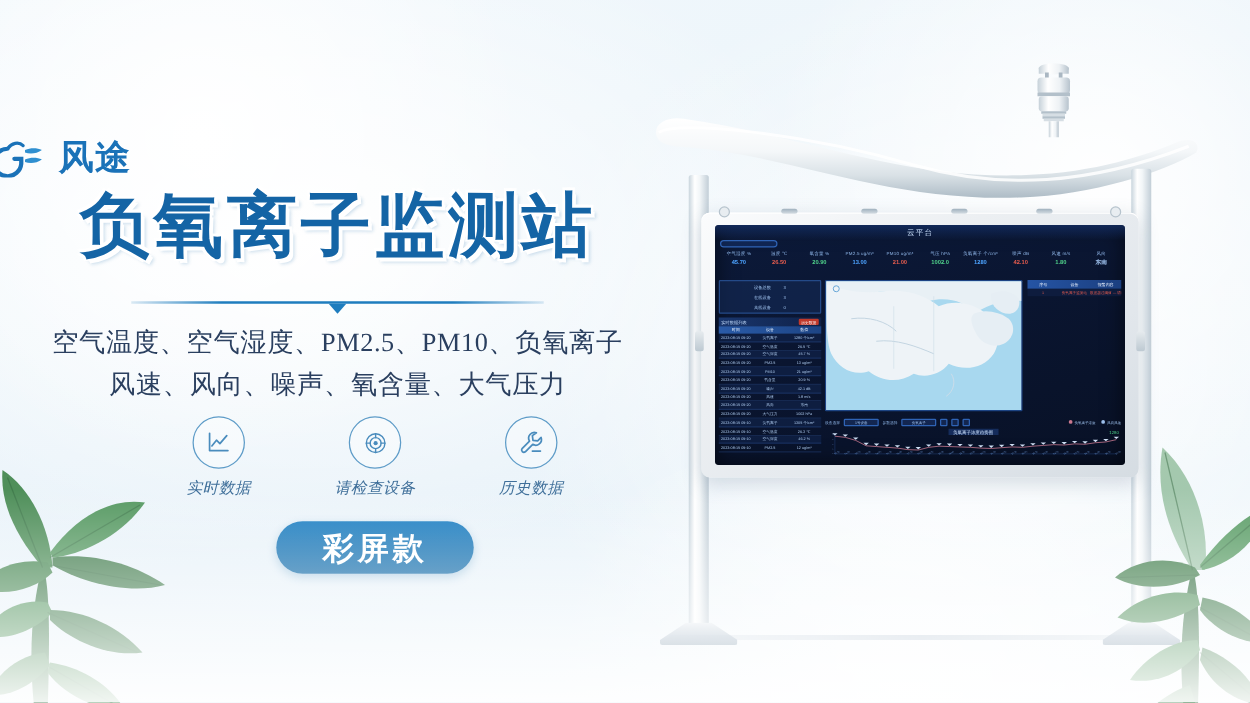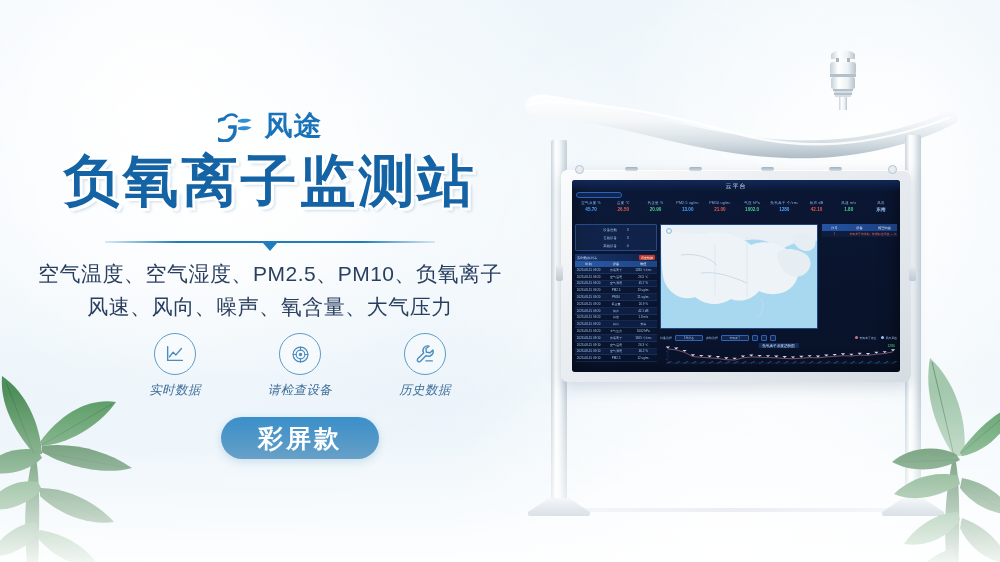--- a/index.html
+++ b/index.html
@@ -21,21 +21,21 @@
     background:radial-gradient(circle,rgba(255,255,255,.95) 0%,rgba(255,255,255,0) 70%); }
   .bloom.b3 { left:40%; bottom:-200px; width:640px; height:420px;
     background:radial-gradient(circle,rgba(255,255,255,.8) 0%,rgba(255,255,255,0) 72%); }
   .haze { position:absolute; left:0; right:0; bottom:0; height:170px;
     background:linear-gradient(to top,rgba(255,255,255,.92),rgba(255,255,255,0)); }
 
   
   .left-col { position:absolute; left:0; top:0; width:540px; height:562px; }
 
   .logo-row { position:absolute; left:0; right:0; top:104px; height:44px;
-    display:flex; align-items:center; justify-content:center; gap:7px; }
+    display:flex; align-items:center; gap:7px; }
   .logo-mark { width:40px; height:32px; flex:0 0 auto; }
   .logo-text { font-size:28px; font-weight:bold; color:#1a72b8; letter-spacing:1px;
     font-family:"DejaVu Sans","Liberation Sans",sans-serif; line-height:1; }
 
   .main-title { position:absolute; left:0; right:0; top:152px; text-align:center;
     font-size:56px; font-weight:bold; letter-spacing:3px;
     color:#1464a5;
     font-family:"DejaVu Sans","Liberation Sans",sans-serif;
     text-shadow:
        2px 2px 0 #ffffff,  -2px 2px 0 #ffffff,
@@ -45,21 +45,21 @@
 
   .divider { position:absolute; left:105px; top:238px; width:330px; height:14px; }
   .divider .line { position:absolute; left:0; top:3px; width:100%; height:2px;
     background:linear-gradient(to right,rgba(31,125,190,.15),#1f7dbe 22%,#1f7dbe 78%,rgba(31,125,190,.15)); }
   .divider .tri { position:absolute; left:50%; top:5px; transform:translateX(-50%);
     width:0; height:0; border-left:7px solid transparent; border-right:7px solid transparent;
     border-top:8px solid #1f7dbe; }
 
   .subtitle { position:absolute; left:0; right:0; top:258px; text-align:center;
     font-size:21px; color:#2a3f5f; line-height:1.55; letter-spacing:.5px;
-    font-family:Liberation Sans, sans-serif; font-weight:500; }
+    font-family:Liberation Serif, serif; font-weight:500; }
   .subtitle div { white-space:nowrap; }
 
   
   .features { position:absolute; left:140px; top:333px; width:320px;
     display:flex; justify-content:space-between; }
   .feature { width:70px; text-align:center; }
   .feature .circ { width:42px; height:42px; margin:0 auto 7px; border-radius:50%;
     border:1.6px solid #5e9cc8; display:flex; align-items:center; justify-content:center;
     background:rgba(255,255,255,.35); }
   .feature .cap { font-size:12.5px; color:#3f6f9a; letter-spacing:.4px;

